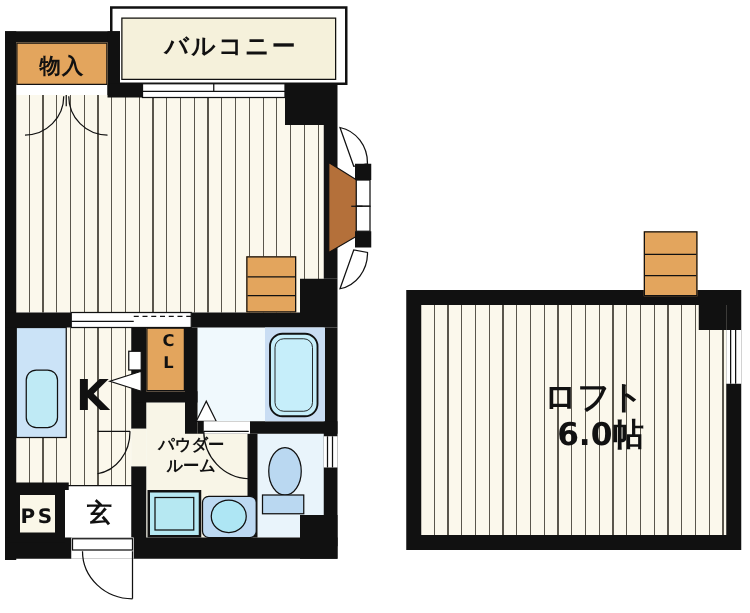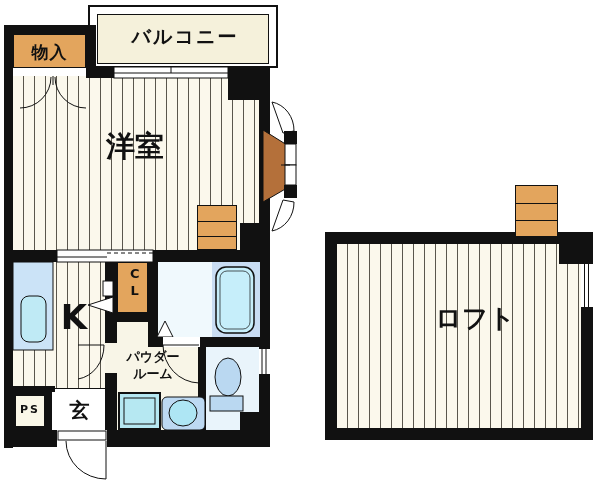--- a/index.html
+++ b/index.html
@@ -155,28 +155,28 @@
     <line x1="106" y1="441" x2="106" y2="479" stroke="#111" stroke-width="1"></line>
     <path d="M 66,441 A 40,38 0 0 0 106,479" fill="none" stroke="#111" stroke-width="1"></path>
   </g>
 </svg>
 
 <div class="label center" style="left:110px;top:24px;width:150px;font-size:19px;letter-spacing:2px;">バルコニー</div>
 
 <div class="label center" style="left:13px;top:41px;width:73px;font-size:17px;letter-spacing:1px;">物入</div>
 
 <div class="label" style="left:90px;top:131px;width:90px;text-align:center;font-size:29px;line-height:1.06;">
-  <div>洋室</div>
 </div>
 
 <div class="label center" style="left:54px;top:297px;width:40px;font-size:34px;">K</div>
 
 <div class="label" style="left:126px;top:266px;font-size:13px;line-height:1.25;writing-mode:vertical-lr;text-orientation:upright;letter-spacing:2px;">CL</div>
 
 <div class="label lab-wrap" style="left:122px;top:349px;width:62px;text-align:center;font-size:13px;line-height:1.3;white-space:normal;">パウダールーム</div>
 
 <div class="label center" style="left:52px;top:397px;width:55px;font-size:20px;">玄</div>
 
-<div class="label center" style="left:16px;top:403px;width:28px;font-size:11px;letter-spacing:2px;">PS</div>
+<div class="label center" style="left:16px;top:403px;width:28px;font-size:16px;letter-spacing:2px;">PS</div>
 
 <div class="label" style="left:395px;top:304px;width:120px;text-align:right;font-size:26px;line-height:1.15;">
   <div>ロフト</div>
+  <div style="font-size:25px;">6.0帖</div>
 </div>
 
 </body></html>

